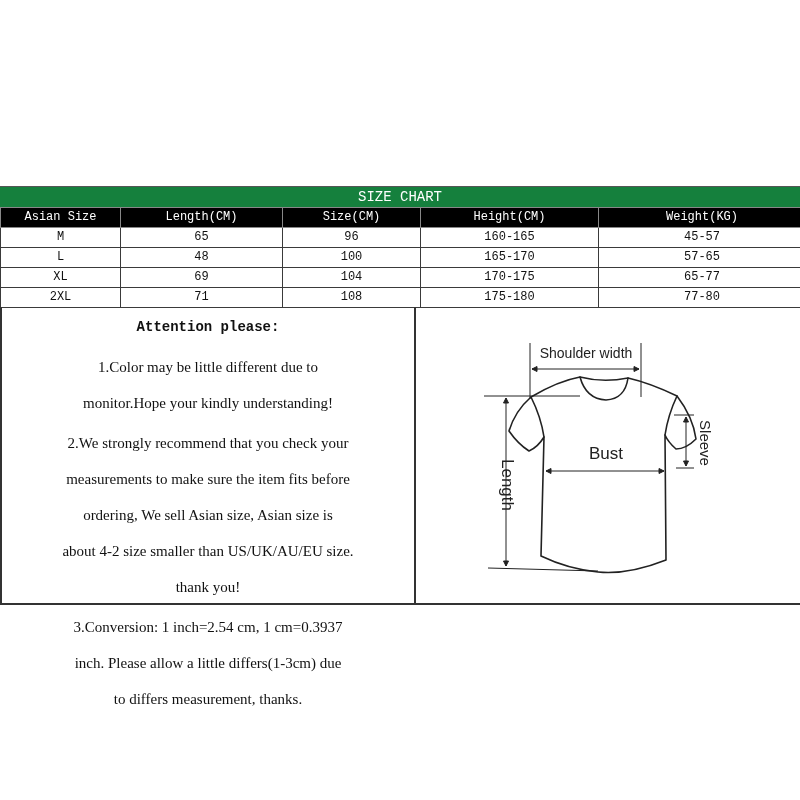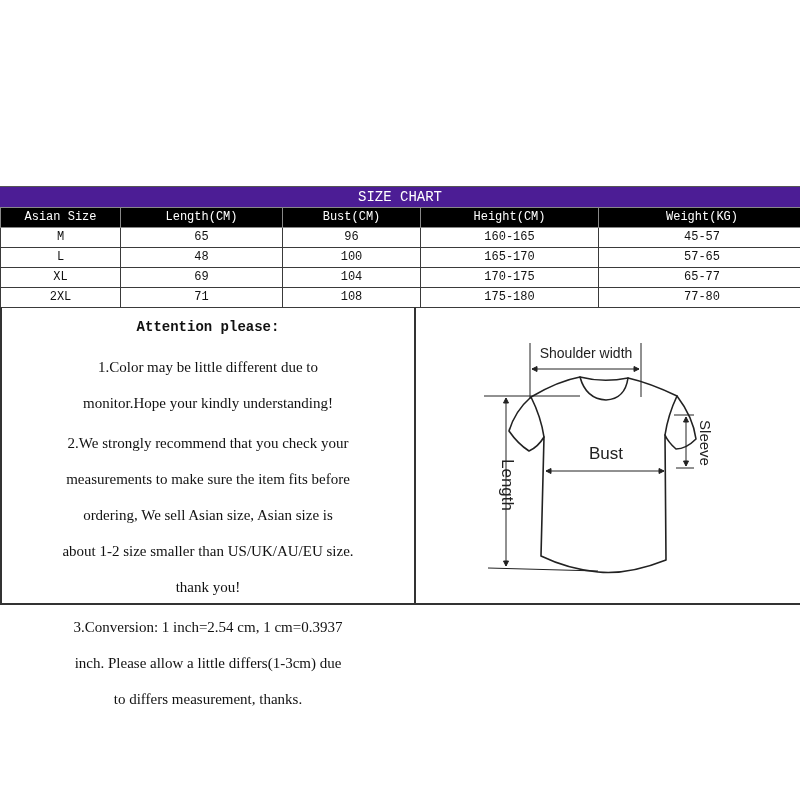--- a/index.html
+++ b/index.html
@@ -1,18 +1,18 @@
 <!DOCTYPE html>
 <html><head>
 <meta charset="utf-8">
 <style>
   html, body { margin:0; padding:0; background:#ffffff; }
   body { width:800px; height:800px; position:relative; overflow:hidden; font-family:"Liberation Mono","DejaVu Sans Mono",monospace; color:#111; }
   .chart { position:absolute; left:0; top:186px; width:800px; }
-  .title-row { height:20px; background:#4c1d95; color:#fff; text-align:center; font-size:14px; line-height:21px; border-top:1px solid #555; }
+  .title-row { height:20px; background:#15803d; color:#fff; text-align:center; font-size:14px; line-height:21px; border-top:1px solid #555; }
   table { border-collapse:collapse; width:800px; table-layout:fixed; }
   th, td { height:19px; padding:0; text-align:center; font-size:12px; line-height:19px; font-weight:normal; border:1px solid #333; white-space:nowrap; }
   th { background:#000; color:#fff; border-color:#888; border-top:1px solid #888; }
   td { background:#fff; color:#111; border-color:#3a3a3a; }
   .c1 { width:119px; } .c2 { width:161px;margin-top:12px; } .c3 { width:137px; } .c4 { width:177px; } .c5 { width:206px; }
   .bottom { position:absolute; left:0; top:307px; width:800px; height:296px; border-bottom:2px solid #333;padding-left:39px; }
   .notes { position:absolute; left:0; top:0; width:416px; height:296px; border-left:2px solid #333; border-right:2px solid #333; box-sizing:border-box; text-align:center; font-family:"Liberation Serif","DejaVu Serif",serif; font-size:15px; line-height:20px; color:#111; }
   .notes .attn { font-family:"Liberation Mono","DejaVu Sans Mono",monospace; font-weight:bold; font-size:14px; margin-top:10px; line-height:20px; }
   .notes p { margin:16px; }
   .notes .para { margin-top:20px; }
@@ -22,21 +22,21 @@
 </head>
 <body>
 
 <div class="chart">
   <div class="title-row">SIZE CHART</div>
   <table>
     <thead>
       <tr>
         <th class="c1">Asian Size</th>
         <th class="c2">Length(CM)</th>
-        <th class="c3">Bust(CM)</th>
+        <th class="c3">Size(CM)</th>
         <th class="c4">Height(CM)</th>
         <th class="c5">Weight(KG)</th>
       </tr>
     </thead>
     <tbody>
       <tr>
         <td>M</td>
         <td>65</td>
         <td>96</td>
         <td>160-165</td>
@@ -71,21 +71,21 @@
   <div class="notes">
     <div class="attn">Attention please:</div>
     <div class="para">
       <p>1.Color may be little different due to</p>
       <p>monitor.Hope your kindly understanding!</p>
     </div>
     <div class="para">
       <p>2.We strongly recommend that you check your</p>
       <p>measurements to make sure the item fits before</p>
       <p>ordering, We sell Asian size, Asian size is</p>
-      <p>about 1-2 size smaller than US/UK/AU/EU size.</p>
+      <p>about 4-2 size smaller than US/UK/AU/EU size.</p>
       <p>thank you!</p>
     </div>
     <div class="para">
       <p>3.Conversion: 1 inch=2.54 cm, 1 cm=0.3937</p>
       <p>inch. Please allow a little differs(1-3cm) due</p>
       <p>to differs measurement, thanks.</p>
     </div>
   </div>
 
   <div class="diagram">

